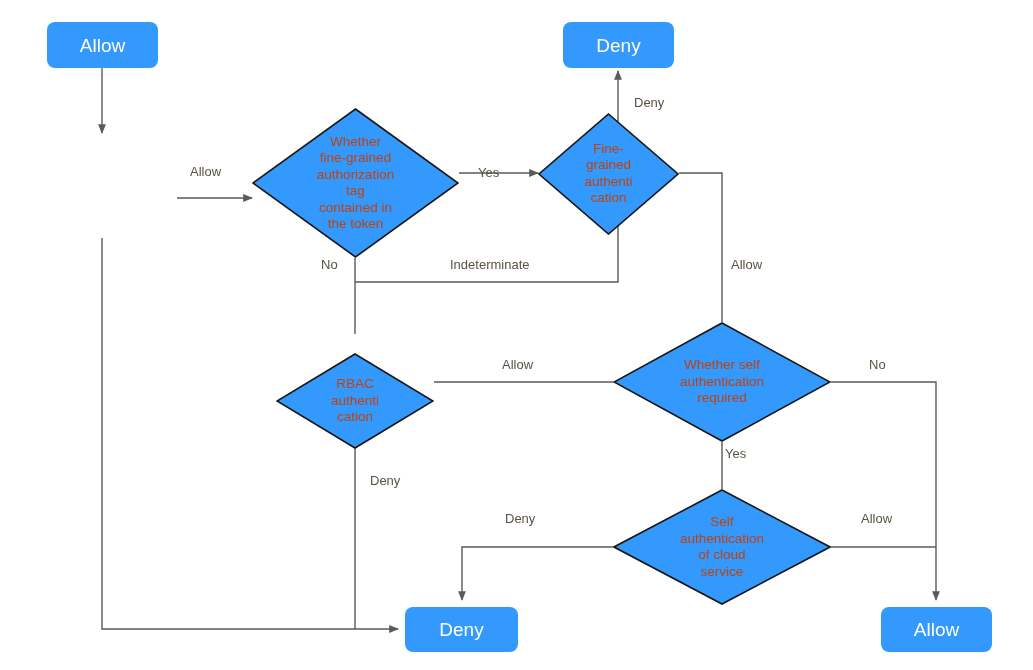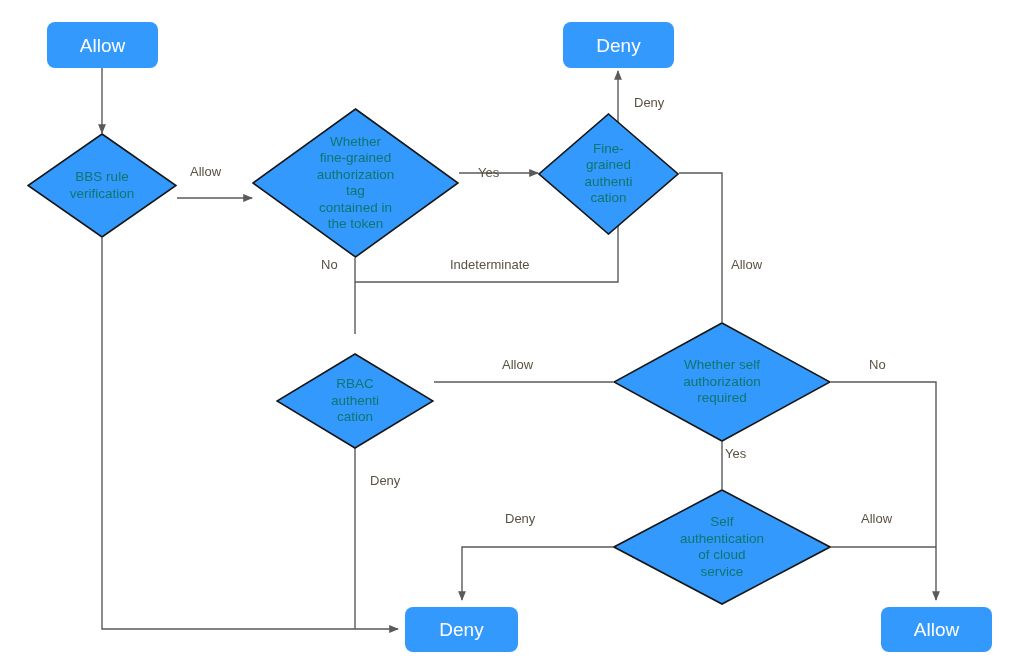--- a/index.html
+++ b/index.html
@@ -39,21 +39,21 @@
     border-radius: 8px;
     font-size: 19px;
     line-height: 23px;
   }
   .decision {
     background: transparent;
   }
   .decision .dlabel {
     position: relative;
     z-index: 2;
-    color: #0f766e;
+    color: #c2410c;
     font-size: 13.5px;
     line-height: 16.5px;
     padding: 0 6px;
     pointer-events: none;
     white-space: pre-line;
   }
   .decision .dshape {
     position: absolute;
     left: 0; top: 0;
     width: 100%; height: 100%;
@@ -107,27 +107,20 @@
       <path d="M 613 547 L 462 547 L 462 600" marker-end="url(#arrow)"></path>
 
       <path d="M 831 547 L 936 547"></path>
     </g>
   </svg>
 
   <div class="node terminal" style="left:47px; top:22px; width:111px; height:46px;">
     <span>Allow</span>
   </div>
 
-  <div class="node decision" style="left:27px; top:133px; width:150px; height:105px;">
-    <svg class="dshape" viewBox="0 0 150 105" preserveAspectRatio="none">
-      <polygon points="75,1 149,52.5 75,104 1,52.5" fill="#3399fc" stroke="#161616" stroke-width="1.6"></polygon>
-    </svg>
-    <span class="dlabel">BBS rule
-verification</span>
-  </div>
 
   <div class="node decision" style="left:252px; top:108px; width:207px; height:150px;">
     <svg class="dshape" viewBox="0 0 207 150" preserveAspectRatio="none">
       <polygon points="103.5,1 206,75 103.5,149 1,75" fill="#3399fc" stroke="#161616" stroke-width="1.6"></polygon>
     </svg>
     <span class="dlabel">Whether
 fine-grained
 authorization
 tag
 contained in
@@ -155,21 +148,21 @@
     <span class="dlabel">RBAC
 authenti
 cation</span>
   </div>
 
   <div class="node decision" style="left:613px; top:322px; width:218px; height:120px;">
     <svg class="dshape" viewBox="0 0 218 120" preserveAspectRatio="none">
       <polygon points="109,1 217,60 109,119 1,60" fill="#3399fc" stroke="#161616" stroke-width="1.6"></polygon>
     </svg>
     <span class="dlabel">Whether self
-authorization
+authentication
 required</span>
   </div>
 
   <div class="node decision" style="left:613px; top:489px; width:218px; height:116px;">
     <svg class="dshape" viewBox="0 0 218 116" preserveAspectRatio="none">
       <polygon points="109,1 217,58 109,115 1,58" fill="#3399fc" stroke="#161616" stroke-width="1.6"></polygon>
     </svg>
     <span class="dlabel">Self
 authentication
 of cloud

